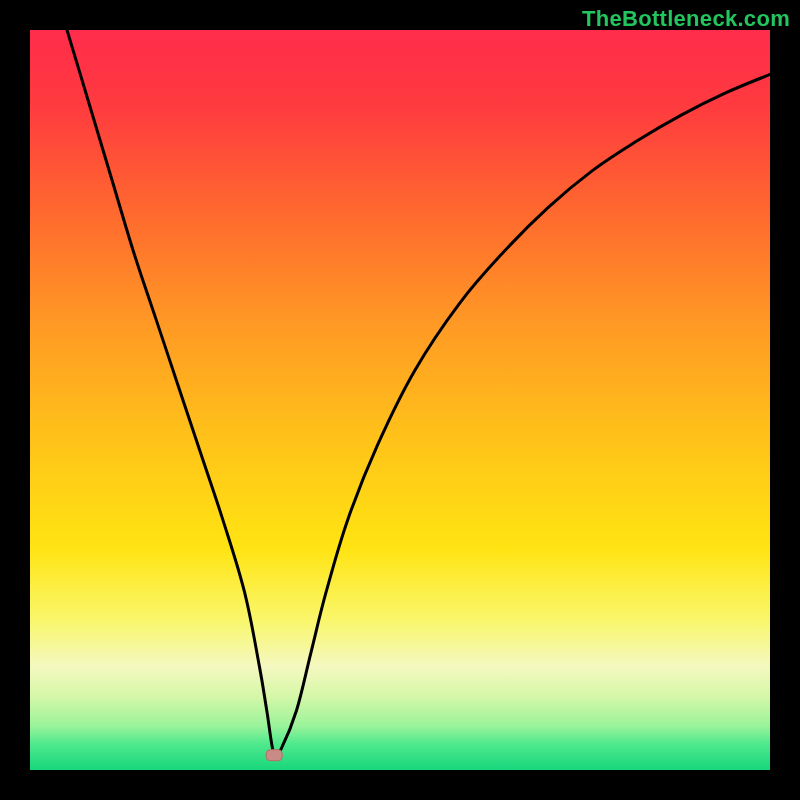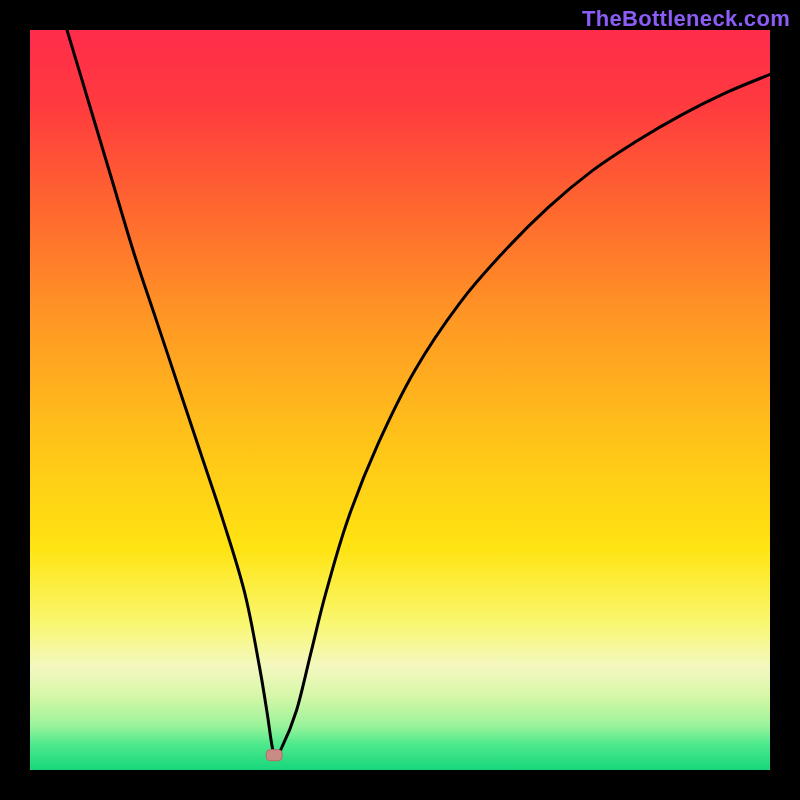--- a/index.html
+++ b/index.html
@@ -24,21 +24,21 @@
     width: 740px;
     height: 740px;
     overflow: hidden;
   }
   .watermark {
     position: absolute;
     top: 6px;
     right: 10px;
     font-size: 22px;
     font-weight: 600;
-    color: #8b5cf6;
+    color: #22c55e;
     letter-spacing: 0.3px;
   }
   svg { display: block; }
 </style>
 </head>
 <body>
 
 <div class="frame">
   <div class="watermark">TheBottleneck.com</div>
 

